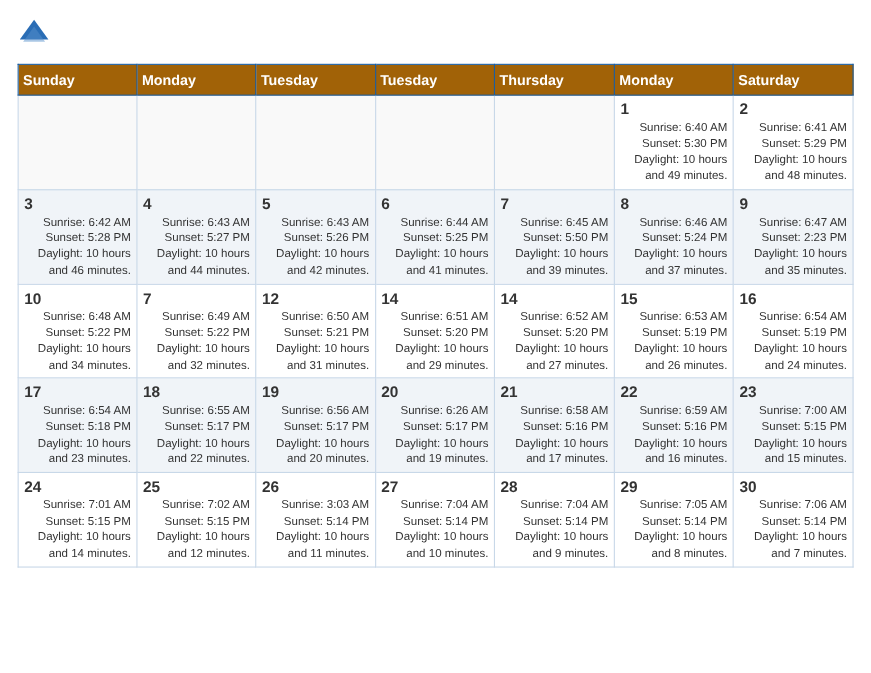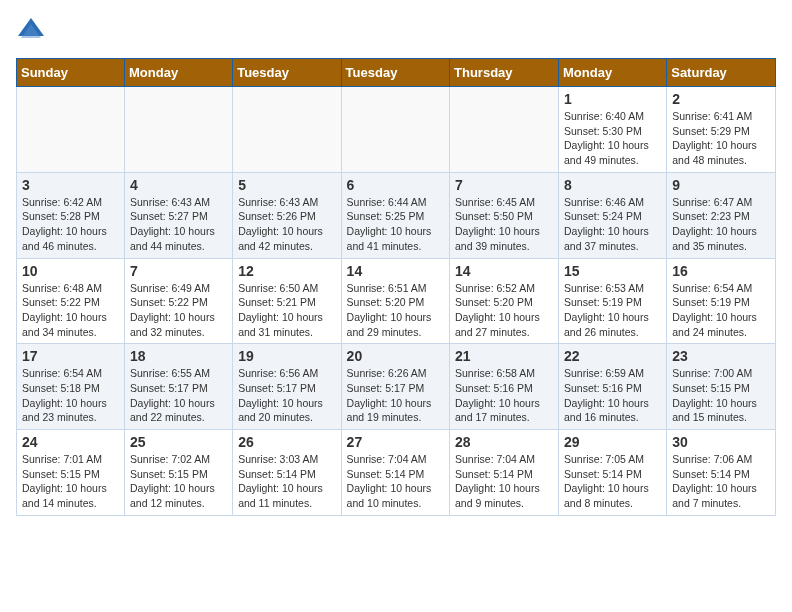--- a/index.html
+++ b/index.html
@@ -88,20 +88,21 @@
       font-size: 14px;
       font-weight: bold;
       color: #333;
       display: block;
       margin-bottom: 2px;
     }
     .day-info {
       font-size: 10.5px;
       color: #333;
       line-height: 1.4;
+      text-align: right;
     }
     .empty-cell {
       background: #f9f9f9;
     }
   </style>
 </head>
 <body>
 
 <div class="header-area">
   <div class="logo">

